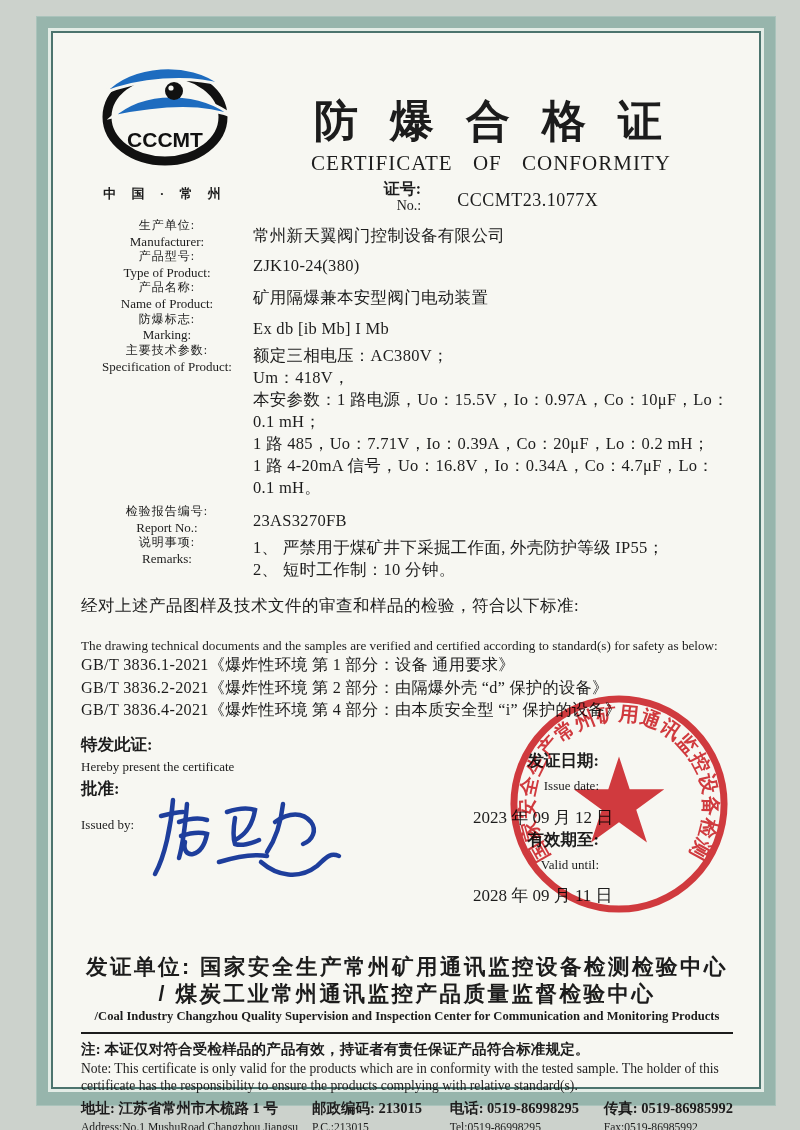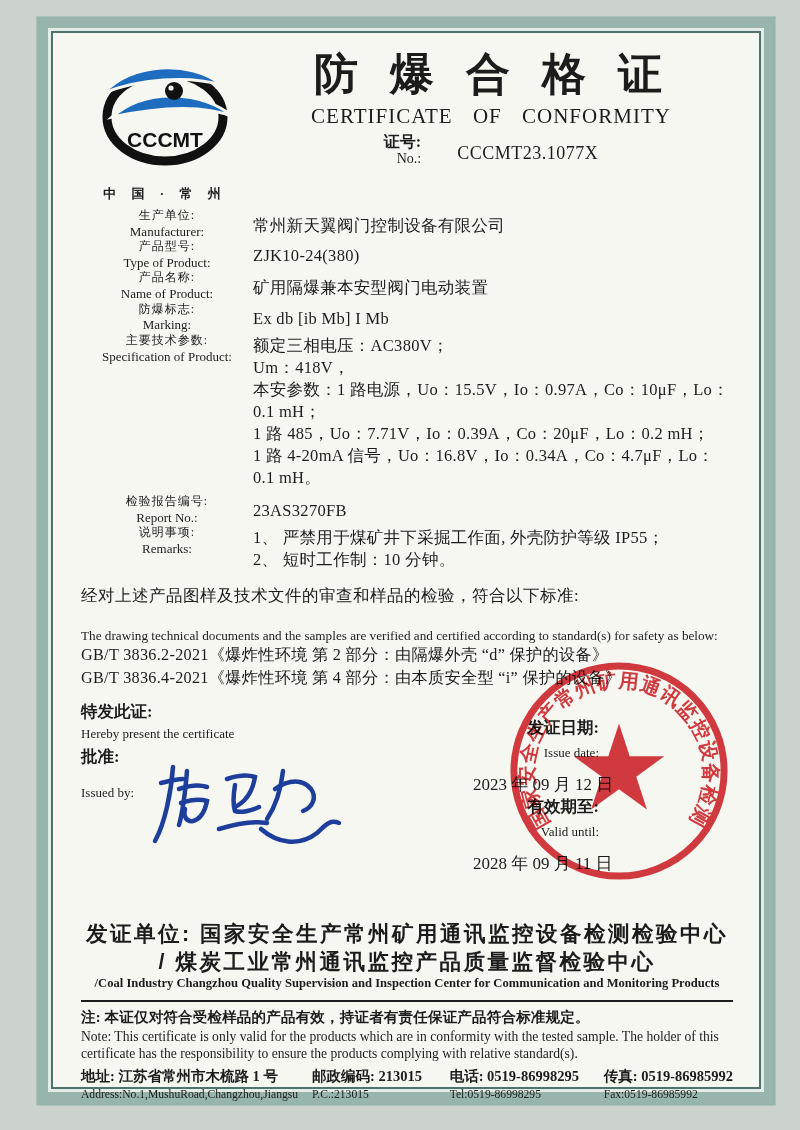--- a/index.html
+++ b/index.html
@@ -7,21 +7,21 @@
   .frame{position:absolute;left:36px;top:16px;width:740px;height:1090px;background:#97b5ac;
     box-shadow:inset 0 0 0 1px #aac3bb;}
   .sheet{position:absolute;left:15px;top:15px;right:15px;bottom:17px;background:#f7f7f2;
     border:2px solid #4c746e;box-shadow:0 0 0 3px #e3ece6;position:absolute;}
   .content{position:absolute;left:0;top:0;right:0;bottom:0;padding:14px 26px 10px 28px;}
 
   
   .header{display:flex;align-items:flex-start;}
   .logo-box{width:168px;flex:0 0 168px;text-align:center;padding-top:8px;}
   .logo-caption{font-size:13px;font-weight:bold;letter-spacing:6px;margin-top:8px;}
-  .title-box{flex:1;text-align:center;}
+  .title-box{flex:1;text-align:center;margin-top:47px;}
   .title-cn{font-size:44px;font-weight:600;letter-spacing:32px;padding-left:26px;line-height:1.25;}
   .title-en{font-size:21px;letter-spacing:1px;word-spacing:14px;margin-top:2px;}
   .certno-row{display:flex;justify-content:center;margin-top:4px;gap:24px;}
   .certno-labels{text-align:right;line-height:1.1;}
   .certno-label-cn{font-size:16px;font-weight:600;}
   .certno-label-en{font-size:14px;}
   .certno-value{font-size:18px;margin-left:12px;margin-top:10px;letter-spacing:.5px;}
 
   
   .fields{margin-top:6px;}
@@ -162,20 +162,21 @@
         <div class="fvalue lines">
           <div>1、 严禁用于煤矿井下采掘工作面, 外壳防护等级 IP55；</div>
           <div>2、 短时工作制：10 分钟。</div>
         </div>
       </div>
     </div>
 
     <div>
       <div class="para-cn">经对上述产品图样及技术文件的审查和样品的检验，符合以下标准:</div>
       <div class="para-en">The drawing technical documents and the samples are verified and certified according to standard(s) for safety as below:</div>
+      <div class="std-line">GB/T 3836.1-2021《爆炸性环境 第 1 部分：设备 通用要求》</div>
       <div class="std-line">GB/T 3836.2-2021《爆炸性环境 第 2 部分：由隔爆外壳 “d” 保护的设备》</div>
       <div class="std-line">GB/T 3836.4-2021《爆炸性环境 第 4 部分：由本质安全型 “i” 保护的设备》</div>
     </div>
 
     <div class="issue">
       <div class="issue-left">
         <div class="present-cn">特发此证:</div>
         <div class="present-en">Hereby present the certificate</div>
         <div class="approve-cn">批准:</div>
         <div class="approve-en">Issued by:</div>

